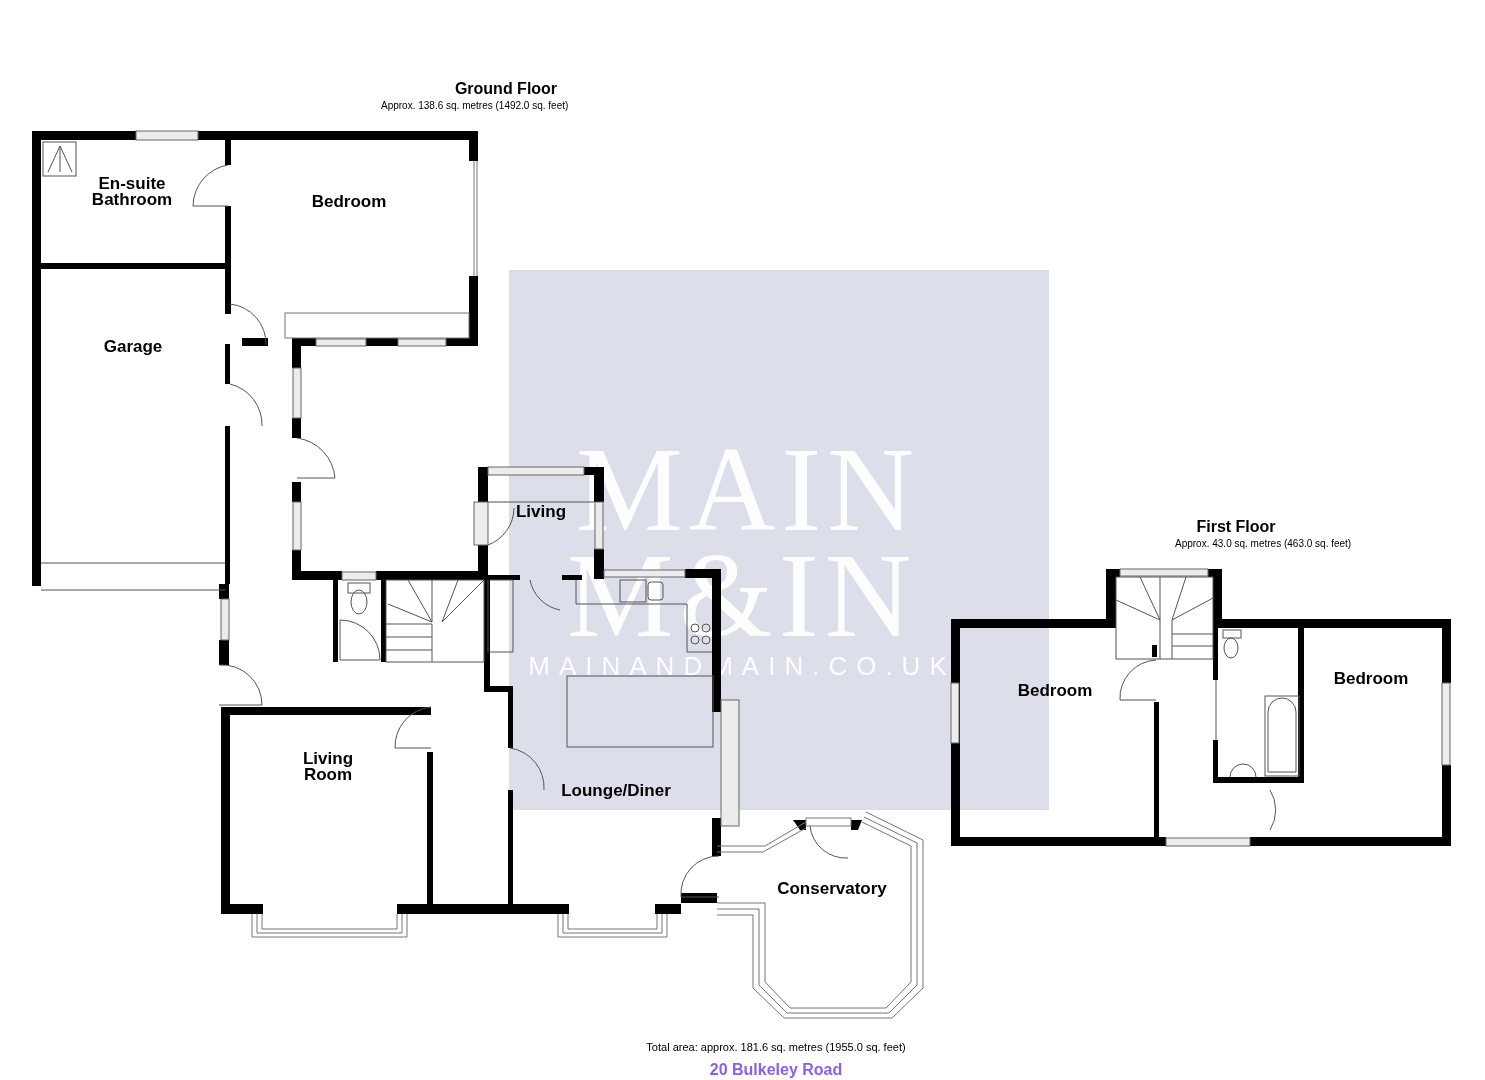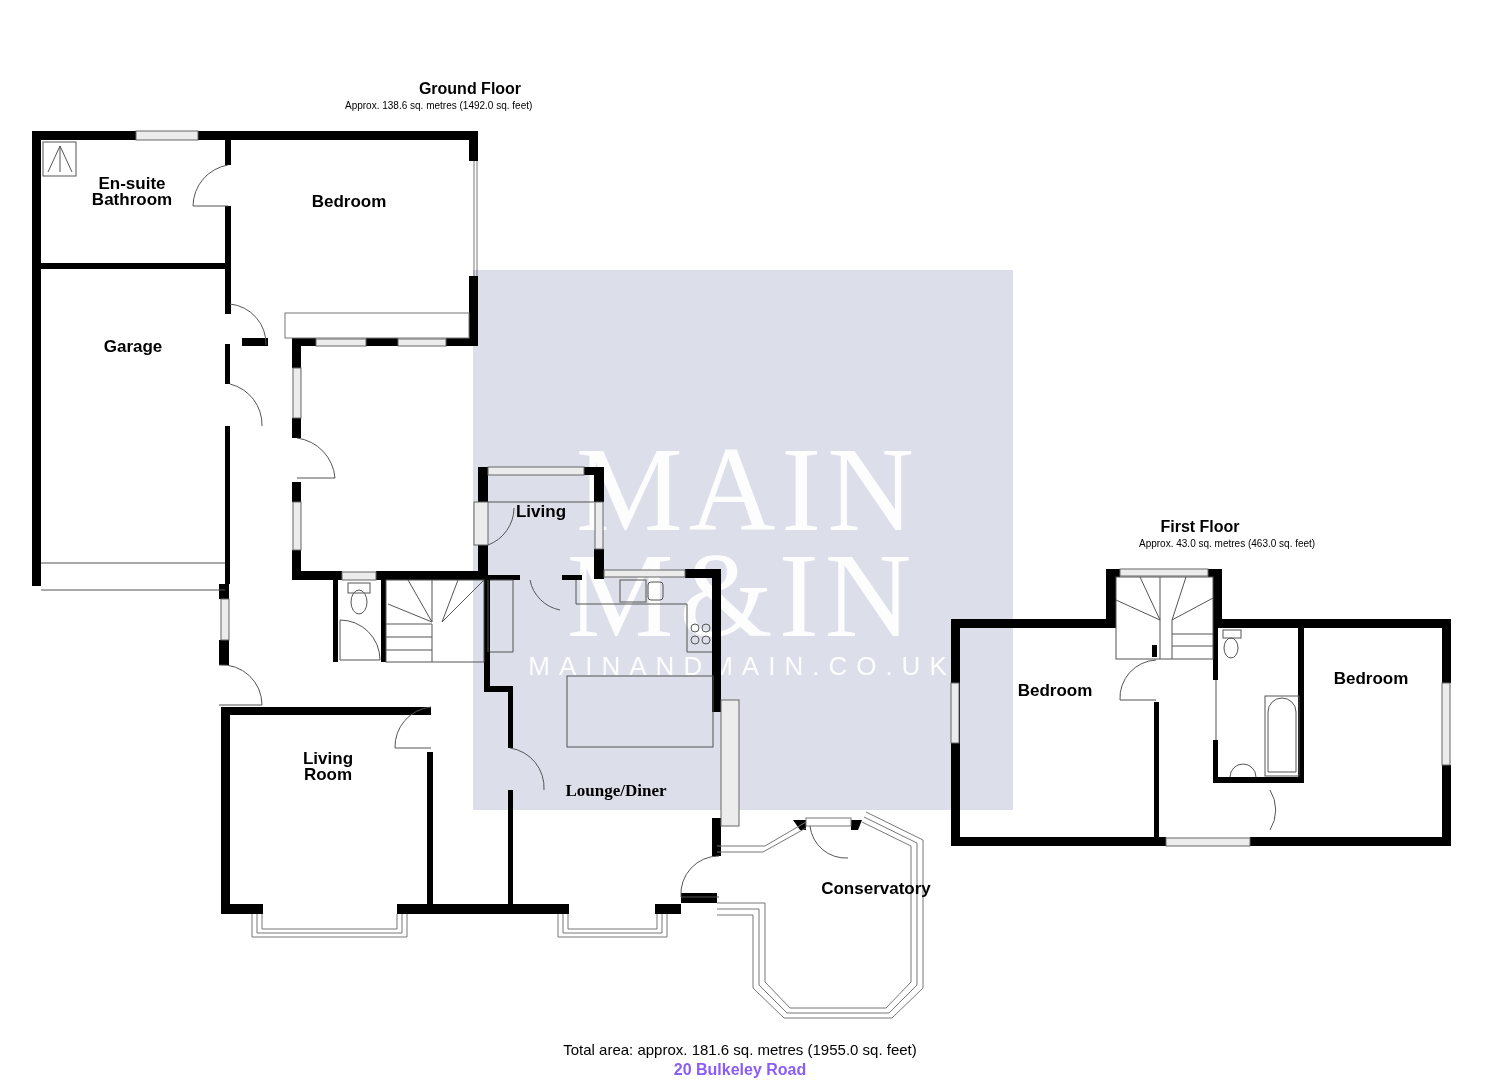--- a/index.html
+++ b/index.html
@@ -1,17 +1,17 @@
 <!DOCTYPE html>
 <html><head>
   <meta charset="utf-8">
   <style>
     html, body { margin: 0; padding: 0; background: #ffffff; }
     body { width: 1485px; height: 1080px; position: relative; overflow: hidden; font-family: "Liberation Sans", sans-serif; }
-    .abs { position: absolute; }
+    .abs { position: absolute; margin-left: 36px; }
     .title { font-weight: bold; font-size: 16px; color: #000; text-align: center; white-space: nowrap; }
     .subtitle { font-size: 10px; color: #000; text-align: left; white-space: nowrap; }
     .room-label { position: absolute; font-weight: bold; font-size: 17px; color: #000; text-align: center; line-height: 16px; white-space: nowrap; transform: translateX(-50%); }
     svg { position: absolute; left: 0; top: 0; }
     .wm-text { font-family: "Liberation Serif", serif; }
   </style>
 </head>
 <body>
 
 <div class="abs" style="left:473px; top:270px; width:540px; height:540px; background:#dcdeea;"></div>
@@ -244,20 +244,20 @@
   <div>En-suite</div>
   <div>Bathroom</div>
 </div>
 <div class="room-label" style="left:349px; top:194px;">Bedroom</div>
 <div class="room-label" style="left:133px; top:339px;">Garage</div>
 <div class="room-label" style="left:541px; top:504px;">Living</div>
 <div class="room-label" style="left:328px; top:751px;">
   <div>Living</div>
   <div>Room</div>
 </div>
-<div class="room-label" style="left:616px; top:783px;font-family:Liberation Serif, serif;">Lounge/Diner</div>
-<div class="room-label" style="left:832px; top:881px;margin-left:44px;">Conservatory</div>
+<div class="room-label" style="left:616px; top:783px;">Lounge/Diner</div>
+<div class="room-label" style="left:832px; top:881px;">Conservatory</div>
 
 <div class="room-label" style="left:1055px; top:683px;">Bedroom</div>
 <div class="room-label" style="left:1371px; top:671px;">Bedroom</div>
 
-<div class="abs" style="left:490px; top:1041px; width:500px; text-align:center; font-size:15px; color:#000; white-space:nowrap;">Total area: approx. 181.6 sq. metres (1955.0 sq. feet)</div>
+<div class="abs" style="left:490px; top:1041px; width:500px; text-align:center; font-size:11px; color:#000; white-space:nowrap;">Total area: approx. 181.6 sq. metres (1955.0 sq. feet)</div>
 <div class="abs" style="left:590px; top:1061px; width:300px; text-align:center; font-size:16px; font-weight:bold; color:#8b5cf6; white-space:nowrap;">20 Bulkeley Road</div>
 
 </body></html>

